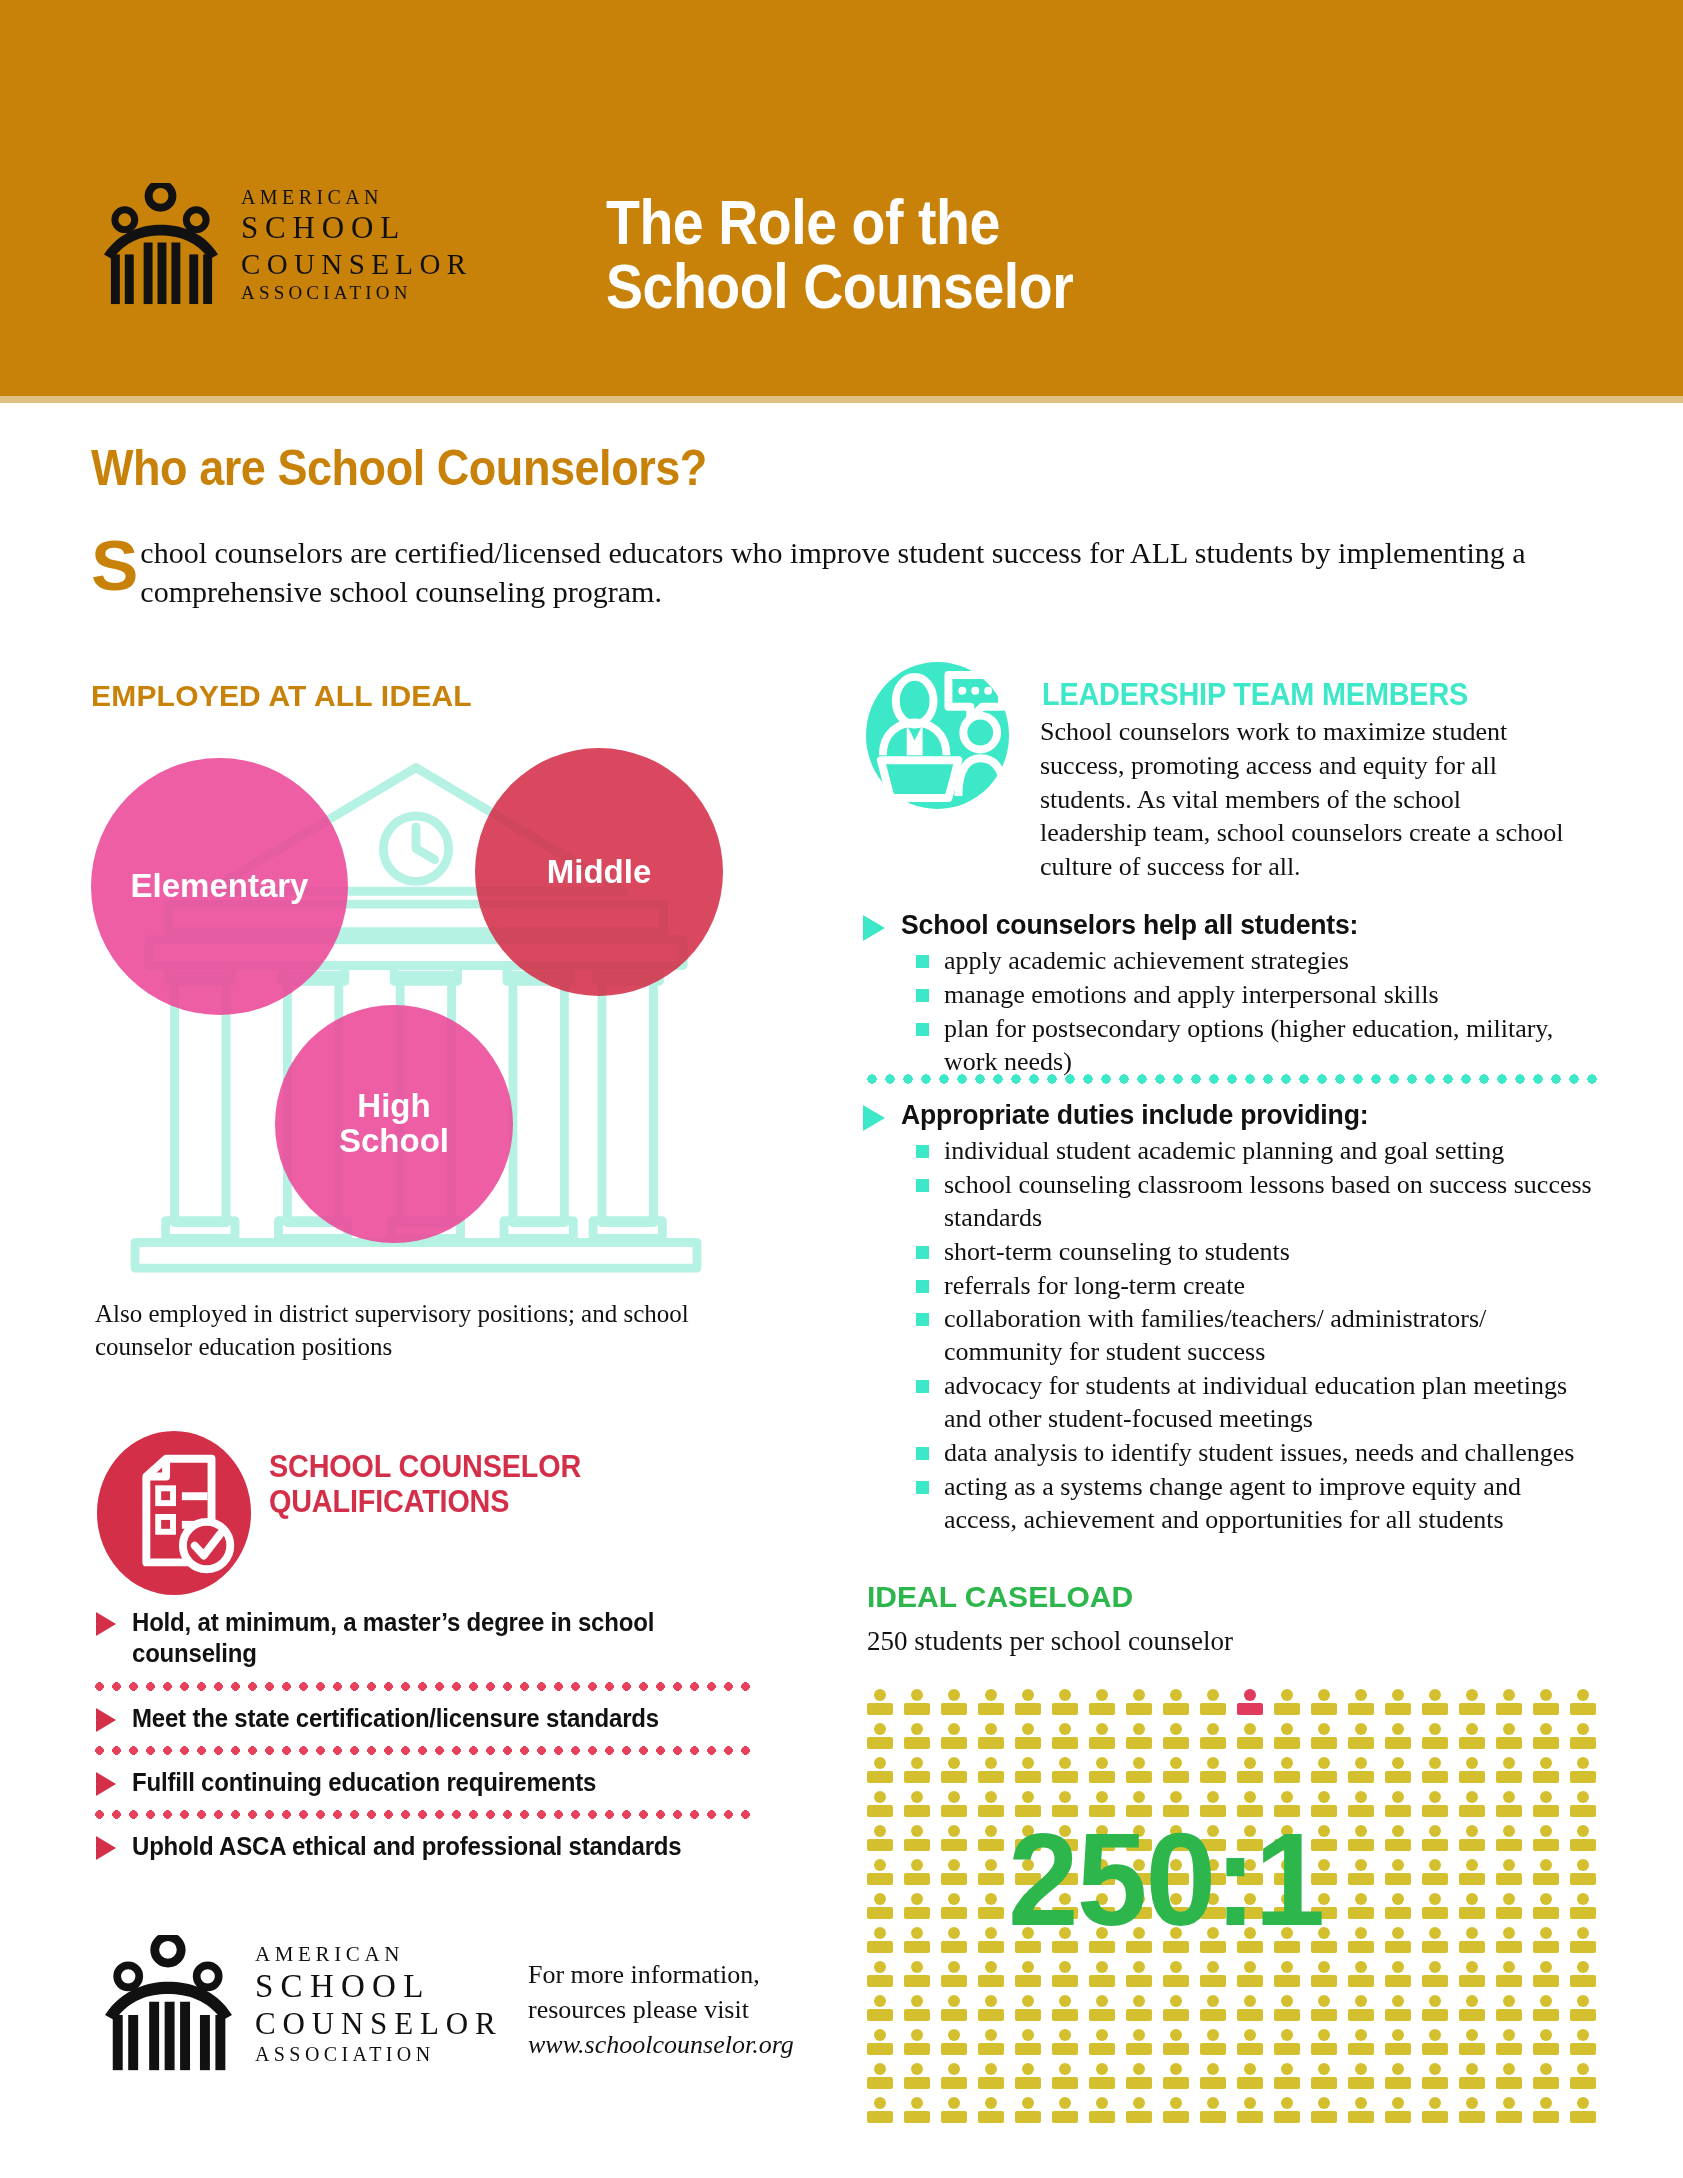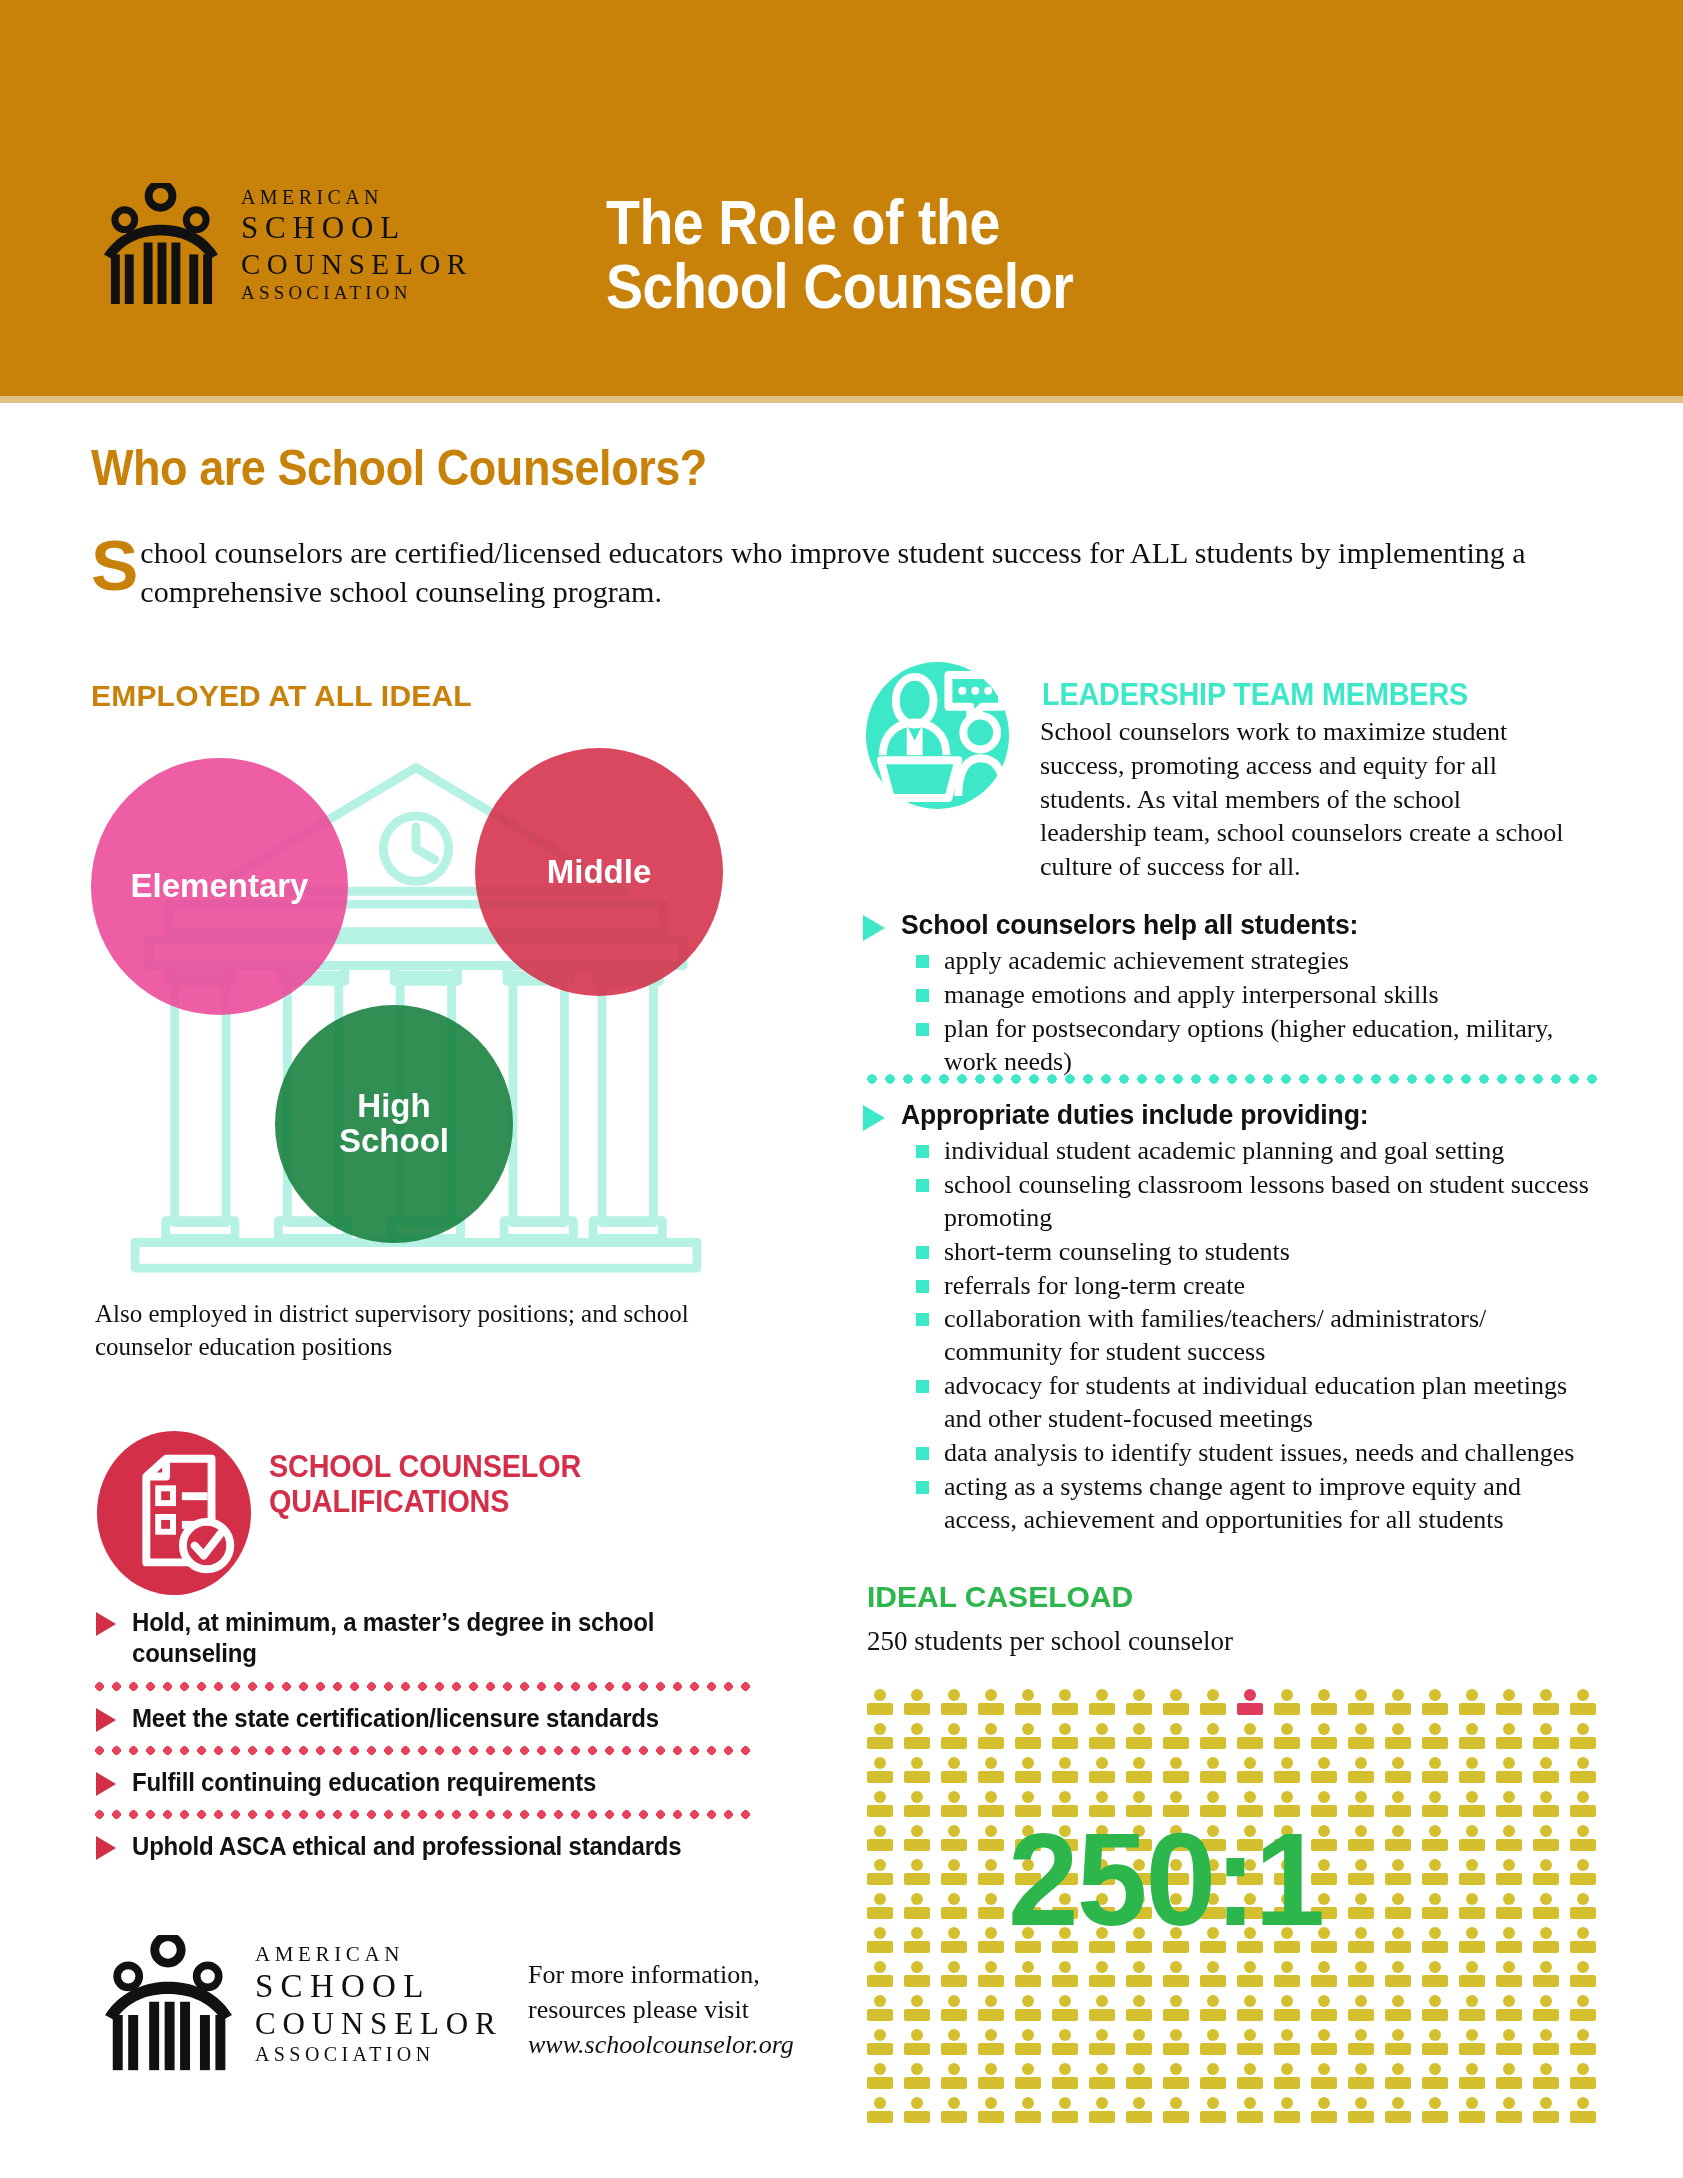--- a/index.html
+++ b/index.html
@@ -77,21 +77,21 @@
     display:flex;align-items:center;justify-content:center;
     color:#fff;
     font-family:"Liberation Sans", sans-serif;
     font-weight:bold;
     text-align:center;
     line-height:1.06;
     opacity:0.88;
   }
   .c-elem{left:-18px;top:30px;width:257px;height:257px;background:#ec4899;font-size:33px;}
   .c-mid{left:366px;top:20px;width:248px;height:248px;background:#d42f49;font-size:33px;}
-  .c-high{left:166px;top:277px;width:238px;height:238px;background:#15803d;font-size:33px;}
+  .c-high{left:166px;top:277px;width:238px;height:238px;background:#ec4899;font-size:33px;}
 
   .also-note{
     position:absolute;left:95px;top:1297px;width:594px;
     font-size:25px;line-height:1.33;color:#111;
   }
 
   
   .qual-icon{position:absolute;left:95px;top:1429px;}
   .qual-title{
     position:absolute;left:269px;top:1450px;
@@ -410,21 +410,21 @@
 
   <div class="dot-sep-teal" style="top:1074px;"></div>
 
   <div class="rblock" style="top:1099px;">
     <div class="rhead">
       <span class="rarrow"></span>
       <span class="rhead-text">Appropriate duties include providing:</span>
     </div>
     <ul class="rlist">
       <li>individual student academic planning and goal setting</li>
-      <li>school counseling classroom lessons based on student success promoting</li>
+      <li>school counseling classroom lessons based on success success standards</li>
       <li>short-term counseling to students</li>
       <li>referrals for long-term create</li>
       <li>collaboration with families/teachers/ administrators/ community for student success</li>
       <li>advocacy for students at individual education plan meetings and other student-focused meetings</li>
       <li>data analysis to identify student issues, needs and challenges</li>
       <li>acting as a systems change agent to improve equity and access, achievement and opportunities for all students</li>
     </ul>
   </div>
 
   <div class="caseload-title">IDEAL CASELOAD</div>

